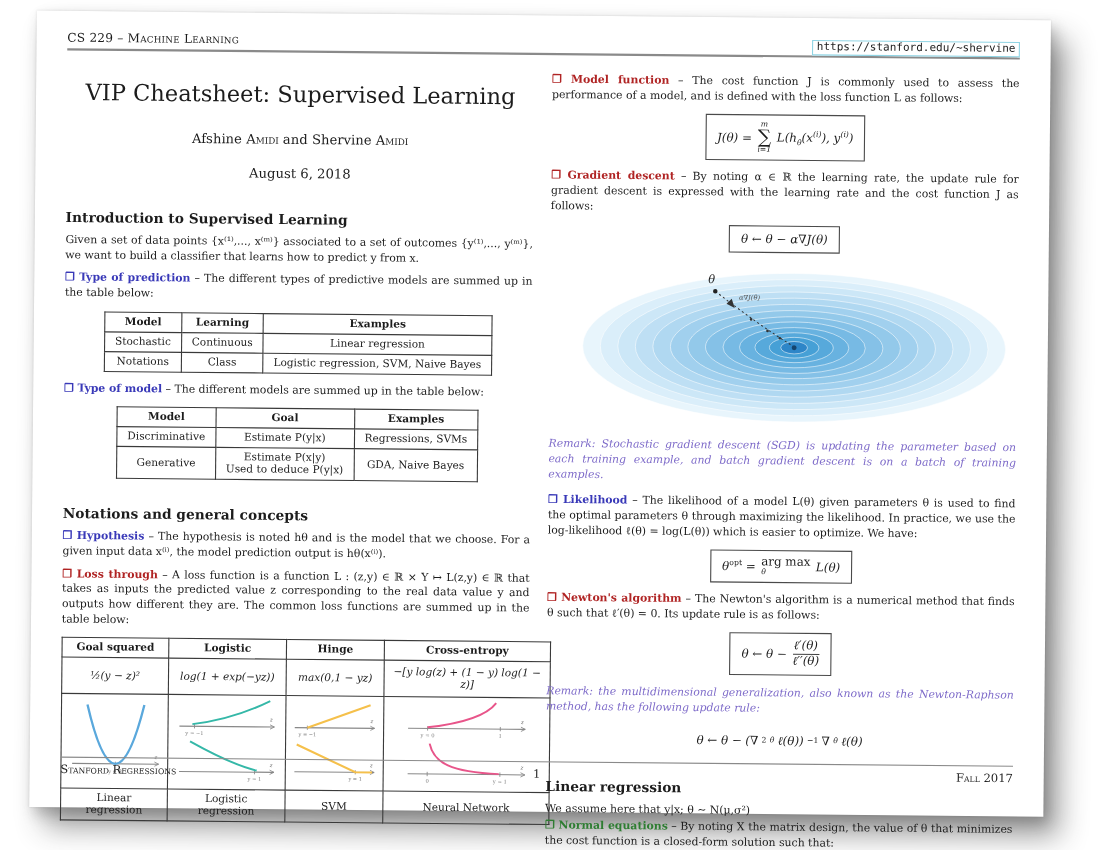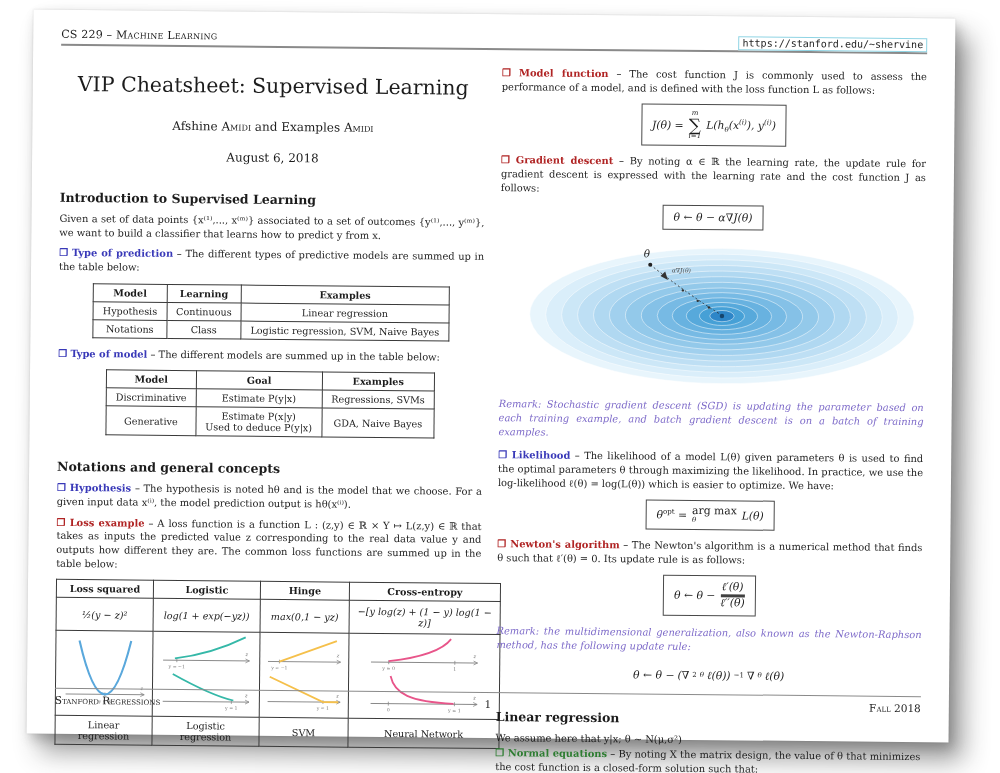--- a/index.html
+++ b/index.html
@@ -51,21 +51,21 @@
   .fbox {
     border: 1px solid #4a4a4a; padding: 5px 10px; font-size: 10.8px; font-style: italic;
     display: inline-flex; align-items: center; gap: 3px; background:#fff;
   }
   .plainmath { border:none; }
   sup.msup, sub.msub { font-size: 7px; font-style: italic; }
   .sum-stack { display:inline-flex; flex-direction:column; align-items:center; line-height:1; margin: 0 2px; }
   .sum-limit { font-size: 7px; font-style: italic; }
   .sum-sigma { font-size: 17px; font-style: normal; line-height: 0.95; }
   .frac { display:inline-flex; flex-direction:column; align-items:center; line-height:1.2; margin-left:2px; }
-  .frac .den { border-top: 3px solid #404040; }
+  .frac .den { border-top: 1px solid #404040; }
   .argmax-stack { display:inline-flex; flex-direction:column; line-height:1; margin: 0 2px; }
   .argmax-word { font-style: normal; }
   .argmax-under { font-size: 7px; font-style: italic; }
 
   .figure { display:flex; justify-content:center; margin: 4px 0 2px 0; }
   svg text.axislab { font-size: 5px; fill:#777; font-style: italic; font-family:"DejaVu Serif", serif; }
   svg text.ticklab { font-size: 4.8px; fill:#777; font-family:"DejaVu Serif", serif; }
 
   .page-footer {
     position:absolute; left:28px; right:28px; bottom:28px;
@@ -84,38 +84,38 @@
     <span class="course smallcaps">CS 229 – Machine Learning</span>
     <span class="url">https://stanford.edu/~shervine</span>
   </div>
 
   <div class="cols">
 
     <div class="col">
 
       <div class="title-block">
         <div class="doc-title">VIP Cheatsheet: Supervised Learning</div>
-        <div class="authors"><span>Afshine </span><span class="smallcaps">Amidi</span><span> and Examples </span><span class="smallcaps">Amidi</span></div>
+        <div class="authors"><span>Afshine </span><span class="smallcaps">Amidi</span><span> and Shervine </span><span class="smallcaps">Amidi</span></div>
         <div class="date">August 6, 2018</div>
       </div>
 
       <div class="section-heading first">Introduction to Supervised Learning</div>
       <p class="body-text">Given a set of data points {x⁽¹⁾,..., x⁽ᵐ⁾} associated to a set of outcomes {y⁽¹⁾,..., y⁽ᵐ⁾}, we want to build a classifier that learns how to predict y from x.</p>
 
       <p class="body-text"><span class="term blue">❒ Type of prediction</span><span> – The different types of predictive models are summed up in the table below:</span></p>
 
       <table class="data-table">
         <tbody>
             <tr>
           <th>Model</th>
           <th>Learning</th>
           <th>Examples</th>
         </tr>
         <tr>
-          <td>Hypothesis</td>
+          <td>Stochastic</td>
           <td>Continuous</td>
           <td>Linear regression</td>
         </tr>
         <tr>
           <td>Notations</td>
           <td>Class</td>
           <td>Logistic regression, SVM, Naive Bayes</td>
         </tr>
       </tbody>
         </table>
@@ -140,32 +140,32 @@
 Used to deduce P(y|x)</td>
           <td>GDA, Naive Bayes</td>
         </tr>
       </tbody>
         </table>
 
       <div class="section-heading">Notations and general concepts</div>
 
       <p class="body-text"><span class="term blue">❒ Hypothesis</span><span> – The hypothesis is noted hθ and is the model that we choose. For a given input data x⁽ⁱ⁾, the model prediction output is hθ(x⁽ⁱ⁾).</span></p>
 
-      <p class="body-text"><span class="term red">❒ Loss example</span><span> – A loss function is a function L : (z,y) ∈ ℝ × Y ↦ L(z,y) ∈ ℝ that takes as inputs the predicted value z corresponding to the real data value y and outputs how different they are. The common loss functions are summed up in the table below:</span></p>
+      <p class="body-text"><span class="term red">❒ Loss through</span><span> – A loss function is a function L : (z,y) ∈ ℝ × Y ↦ L(z,y) ∈ ℝ that takes as inputs the predicted value z corresponding to the real data value y and outputs how different they are. The common loss functions are summed up in the table below:</span></p>
 
       <table class="data-table">
         <colgroup>
             <col style="width:96px">
             <col style="width:106px">
             <col style="width:88px">
             <col style="width:150px">
           </colgroup>
         <tbody>
             <tr>
-          <th>Loss squared</th>
+          <th>Goal squared</th>
           <th>Logistic</th>
           <th>Hinge</th>
           <th>Cross-entropy</th>
         </tr>
         <tr>
           <td class="formula-cell">½(y − z)²</td>
           <td class="formula-cell">log(1 + exp(−yz))</td>
           <td class="formula-cell">max(0,1 − yz)</td>
           <td class="formula-cell">−[y log(z) + (1 − y) log(1 − z)]</td>
         </tr>
@@ -340,16 +340,16 @@
       <p class="body-text" style="margin-bottom:2px">We assume here that y|x; θ ∼ N(μ,σ²)</p>
 
       <p class="body-text" style="margin-top:2px"><span class="term green">❒ Normal equations</span><span> – By noting X the matrix design, the value of θ that minimizes the cost function is a closed-form solution such that:</span></p>
 
     </div>
   </div>
 
   <div class="page-footer">
     <span class="smallcaps">Stanford Regressions</span>
     <span class="footer-center">1</span>
-    <span class="smallcaps">Fall 2018</span>
+    <span class="smallcaps">Fall 2017</span>
   </div>
 
 </div>
 
 </body></html>

